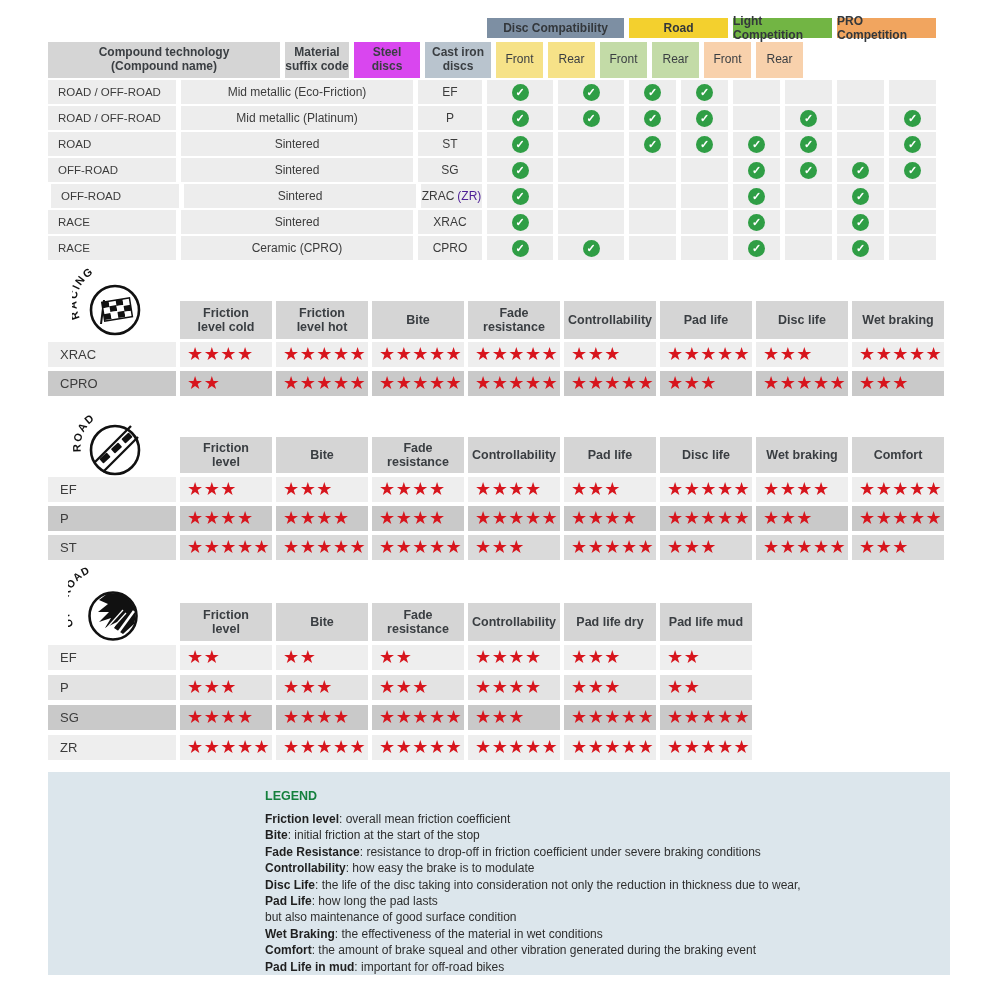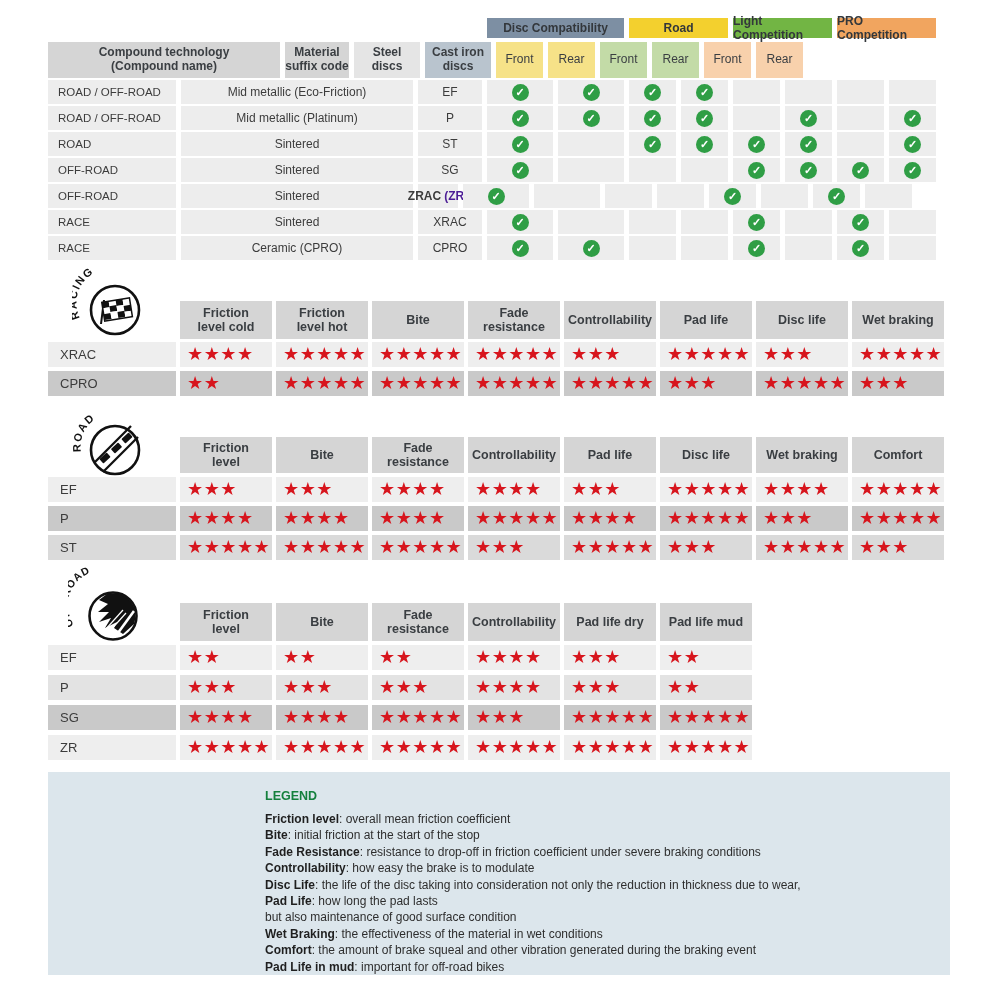--- a/index.html
+++ b/index.html
@@ -9,21 +9,21 @@
   
   #compat{position:absolute;left:48px;top:18px;}
   .grp-row{display:flex;height:20px;margin-bottom:4px;}
   .grp-spacer{width:439px;flex:none;}
   .grp{flex:none;margin-right:5px;display:flex;align-items:center;justify-content:center;
        font-weight:700;font-size:12px;color:#33373b;}
   .hd-row{display:flex;height:36px;margin-bottom:2px;}
   .hd{flex:none;margin-right:5px;display:flex;align-items:center;justify-content:center;
       text-align:center;font-size:12px;line-height:1.15;white-space:pre-line;color:#3a3e42;}
   .hd.b{font-weight:700;}
-  .c-row{display:flex;height:24px;margin-bottom:2px;font-size:12px;}
+  .c-row{display:flex;height:24px;margin-bottom:2px;font-size:12px;justify-content:flex-end;}
   .cc{flex:none;margin-right:5px;background:#ededed;display:flex;align-items:center;justify-content:center;box-sizing:border-box;}
   .cc.use{justify-content:flex-start;padding-left:10px;font-size:11.5px;}
   .code-note{color:#4c1d95;margin-left:3px;}
   .chk{width:17px;height:17px;border-radius:50%;background:#2f9e45;color:#fff;font-size:11px;
        font-weight:700;display:flex;align-items:center;justify-content:center;line-height:17px;}
 
   
   .rt{position:absolute;left:48px;}
   #rt-racing{top:301px;}
   #rt-road{top:437px;}
@@ -73,21 +73,21 @@
         <div class="grp" style="width: 137px; background: rgb(125, 143, 163);">Disc Compatibility</div>
         <div class="grp" style="width: 99px; background: rgb(243, 208, 46);">Road</div>
         <div class="grp" style="width: 99px; background: rgb(114, 181, 68);">Light Competition</div>
         <div class="grp" style="width: 99px; background: rgb(241, 165, 95);">PRO Competition</div>
       </div>
     <div class="hd-row" id="compat-headers">
         <div class="hd b" style="width: 232px; background: rgb(213, 213, 213);">Compound technology
 (Compound name)</div>
         <div class="hd b" style="width: 64px; background: rgb(213, 213, 213);">Material
 suffix code</div>
-        <div class="hd b" style="width: 66px; background: #e5e5e5;">Steel
+        <div class="hd b" style="width: 66px; background: #d946ef;">Steel
 discs</div>
         <div class="hd b" style="width: 66px; background: rgb(185, 196, 206);">Cast iron
 discs</div>
         <div class="hd" style="width: 47px; background: rgb(246, 226, 136);">Front</div>
         <div class="hd" style="width: 47px; background: rgb(246, 226, 136);">Rear</div>
         <div class="hd" style="width: 47px; background: rgb(195, 219, 167);">Front</div>
         <div class="hd" style="width: 47px; background: rgb(195, 219, 167);">Rear</div>
         <div class="hd" style="width: 47px; background: rgb(248, 209, 172);">Front</div>
         <div class="hd" style="width: 47px; background: rgb(248, 209, 172);">Rear</div>
       </div>
@@ -182,21 +182,21 @@
           <div class="cc" style="width: 47px;">
             <span class="chk">✓</span>
           </div>
           <div class="cc" style="width: 47px;">
             <span class="chk">✓</span>
           </div>
         </div>
         <div class="c-row">
           <div class="cc use" style="width: 128px;">OFF-ROAD</div>
           <div class="cc" style="width: 232px;">Sintered</div>
-          <div class="cc" style="width: 40px; font-weight: bold;">ZRAC<span class="code-note">(ZR)</span></div>
+          <div class="cc" style="width: 61px;">ZRAC<span class="code-note">(ZR)</span></div>
           <div class="cc" style="width: 66px;">
             <span class="chk">✓</span>
           </div>
           <div class="cc" style="width: 66px;"></div>
           <div class="cc" style="width: 47px;"></div>
           <div class="cc" style="width: 47px;"></div>
           <div class="cc" style="width: 47px;">
             <span class="chk">✓</span>
           </div>
           <div class="cc" style="width: 47px;"></div>

